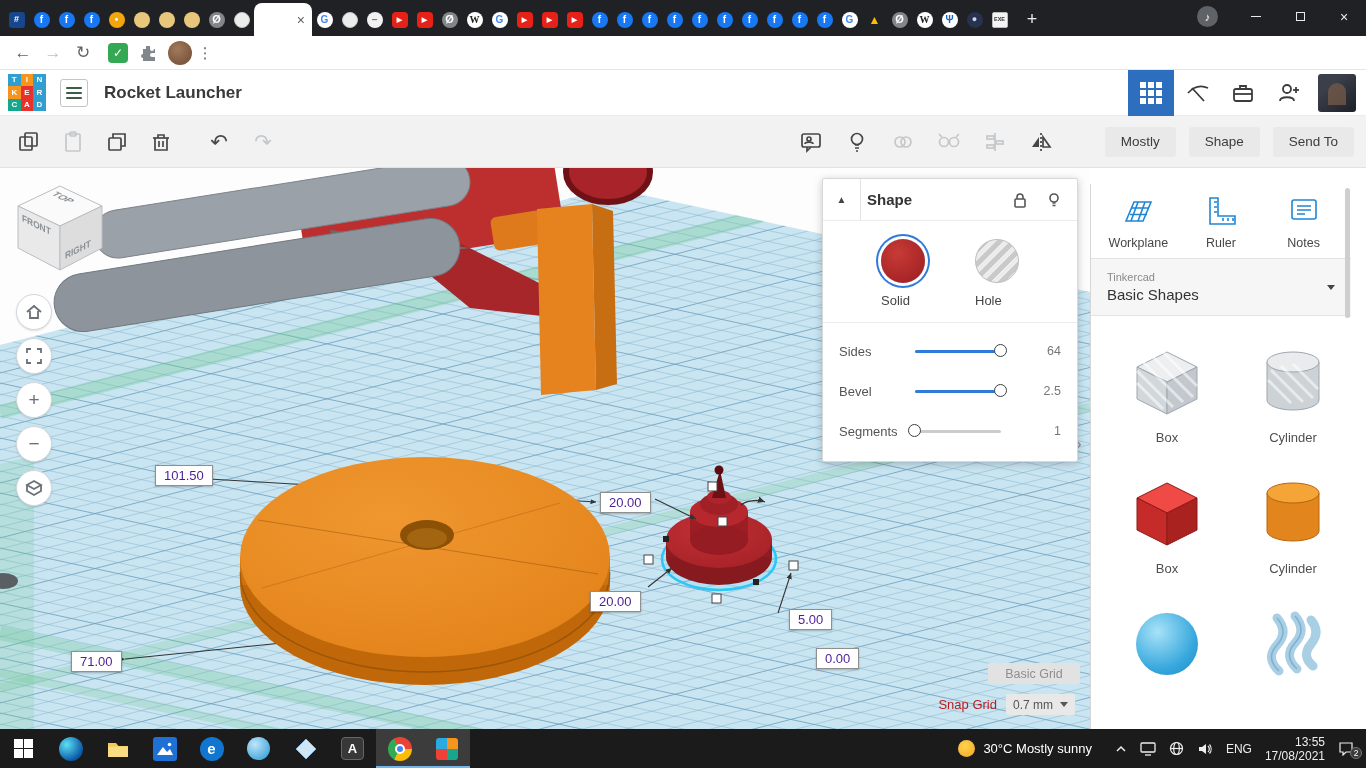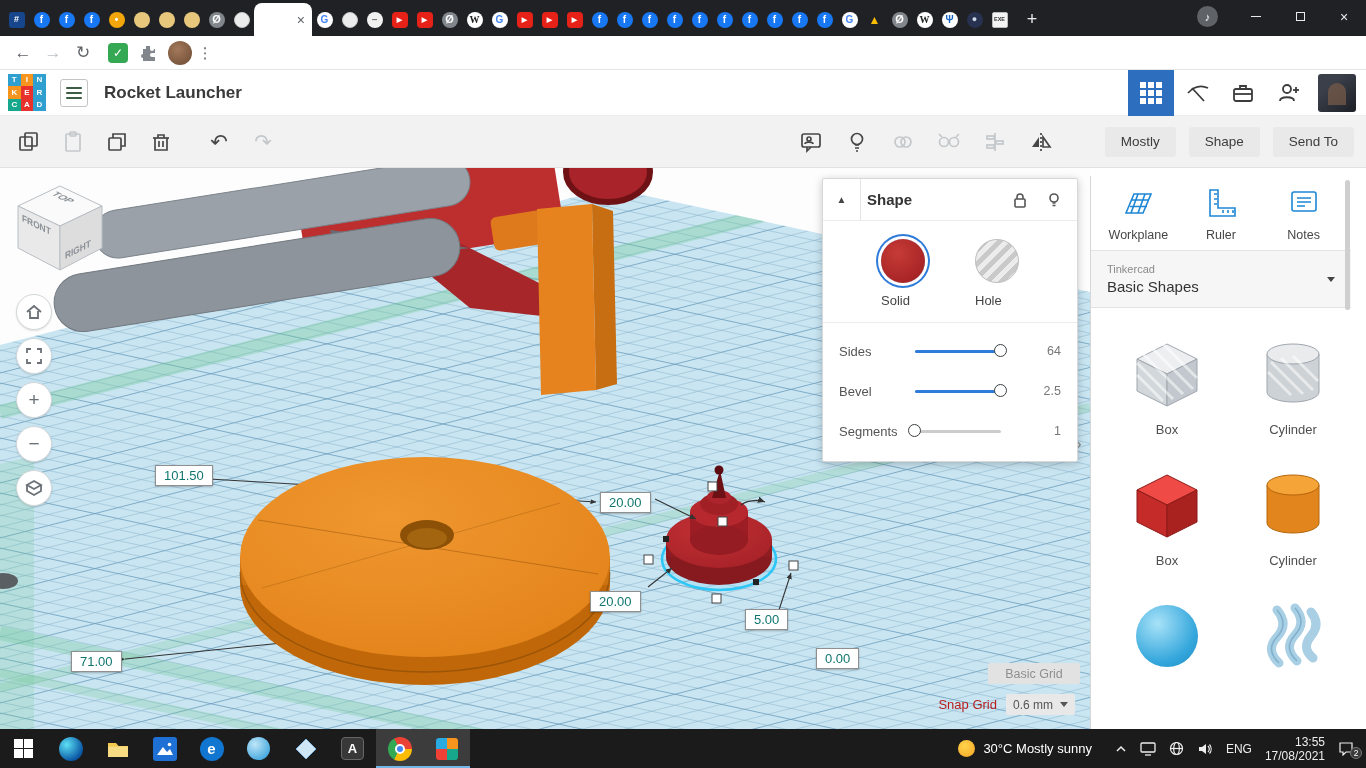--- a/index.html
+++ b/index.html
@@ -83,21 +83,21 @@
 #viewport{position:absolute;left:0;top:0;width:1090px;height:561px;overflow:hidden}
 #scene{position:absolute;left:0;top:0}
 
 
 #viewcube{position:absolute;left:8px;top:14px}
 #navbtns{position:absolute;left:16px;top:126px;display:flex;flex-direction:column;gap:8px}
 .navbtn{width:36px;height:36px;border-radius:50%;background:#fff;border:1px solid #d3d7da;box-shadow:0 1px 2px rgba(0,0,0,.12);display:flex;align-items:center;justify-content:center;color:#6b7177;font-size:19px}
 .navbtn svg{fill:none;stroke:#6b7177;stroke-width:1.8}
 
 
-.dim{position:absolute;background:#fff;border:1px solid #8f8f8f;box-shadow:0 1px 2px rgba(0,0,0,.25);font-size:13px;color:#0f766e;padding:2px 8px;white-space:nowrap}
+.dim{position:absolute;background:#fff;border:1px solid #8f8f8f;box-shadow:0 1px 2px rgba(0,0,0,.25);font-size:13px;color:#4c1d95;padding:2px 8px;white-space:nowrap}
 
 
 #editgrid{position:absolute;right:10px;top:495px;width:92px;height:21px;background:#e2e2e2;border:none;border-radius:2px;color:#8f8f8f;font-size:12.5px;font-family:inherit}
 #snaprow{position:absolute;right:15px;top:526px;display:flex;align-items:center;gap:9px}
 #snaplabel{font-size:13px;color:#b91c1c}
 #snapdd{height:21px;background:#e8e8e8;border-radius:2px;padding:0 7px;display:flex;align-items:center;gap:7px;font-size:12px;color:#555}
 .caret{width:0;height:0;border-left:4px solid transparent;border-right:4px solid transparent;border-top:5px solid #555}
 #paneltoggle{position:absolute;left:1076px;top:266px;font-size:17px;color:#8a8a8a}
 
 
@@ -117,21 +117,21 @@
 .sh-label{display:block;margin-top:10px;font-size:13px;color:#444}
 #sliders{border-top:1px solid #ececec;padding:8px 0 10px}
 .srow{display:flex;align-items:center;height:40px;padding:0 16px}
 .slabel{width:76px;font-size:13px;color:#555}
 .strack{position:relative;width:86px;height:3px;background:#ccc;border-radius:2px}
 .sfill{position:absolute;left:0;top:0;height:3px;background:#2f7bd9;border-radius:2px}
 .sknob{position:absolute;top:-5.5px;width:13px;height:13px;border-radius:50%;background:#fff;border:1.5px solid #3c4043;margin-left:-7px}
 .sval{margin-left:auto;font-size:12.5px;color:#777}
 
 
-#rightpanel{position:absolute;left:1090px;top:8px;width:261px;height:561px;background:#fff;border-left:1px solid #d6d6d6}
+#rightpanel{position:absolute;left:1090px;top:16px;width:261px;height:561px;background:#fff;border-left:1px solid #d6d6d6}
 #rp-tools{display:flex;justify-content:space-around;padding:10px 6px 8px}
 .rp-tool{width:84px;text-align:center}
 .rp-tool svg{fill:none;stroke:#1e87d5;stroke-width:1.6}
 .rp-tool span{display:block;font-size:12.5px;color:#474747;margin-top:4px}
 #rp-dd{height:58px;background:#f6f6f6;border-top:1px solid #e3e3e3;border-bottom:1px solid #e3e3e3;display:flex;align-items:center;padding:0 16px}
 #rp-lib{font-size:11px;color:#8a8a8a}
 #rp-cat{font-size:15px;color:#333;margin-top:3px}
 #rp-dd .caret{margin-left:auto;border-top-color:#444}
 #rp-gallery{display:grid;grid-template-columns:104px 104px;column-gap:22px;row-gap:26px;padding:24px 0 0 24px}
 .shape-cell{width:104px;text-align:center}
@@ -709,29 +709,29 @@
             <svg width="20" height="20">
               <polygon points="10,3 17,7 10,11 3,7"></polygon>
               <path d="M3 7 v6 l7 4 7-4 V7"></path>
             </svg>
           </span>
       </div>
 
       <div class="dim" style="left:155px;top:297px">101.50</div>
       <div class="dim" style="left:600px;top:324px">20.00</div>
       <div class="dim" style="left:590px;top:423px">20.00</div>
-      <div class="dim" style="left:745px;top:441px">5.00</div>
+      <div class="dim" style="left:789px;top:441px">5.00</div>
       <div class="dim" style="left:816px;top:480px">0.00</div>
       <div class="dim" style="left:71px;top:483px">71.00</div>
 
       <button id="editgrid">Basic Grid</button>
       <div id="snaprow">
         <span id="snaplabel">Snap Grid</span>
         <div id="snapdd">
-          <span>0.6 mm</span>
+          <span>0.7 mm</span>
           <i class="caret"></i>
         </div>
       </div>
       <div id="paneltoggle">›</div>
 
       <div id="inspector">
         <div id="insp-head">
           <div id="insp-collapse">▲</div>
           <span id="insp-title">Shape</span>
           <span class="insp-ic">

